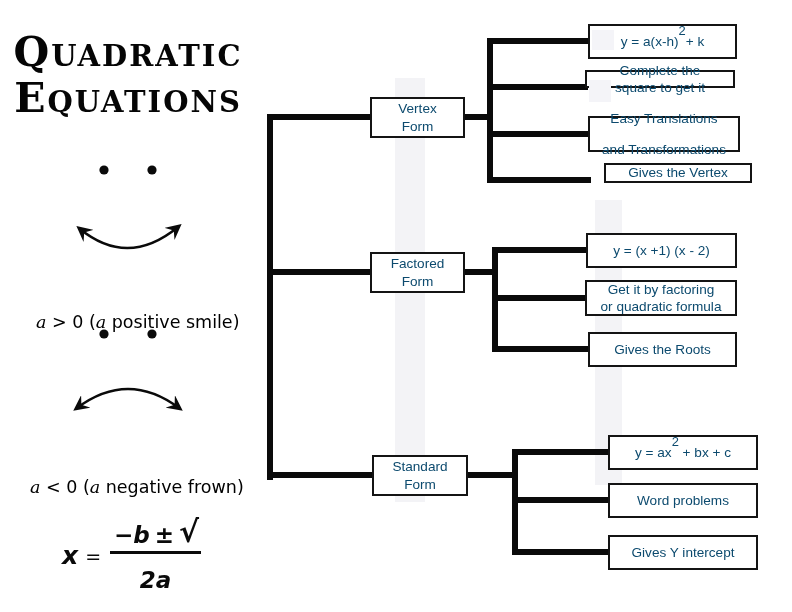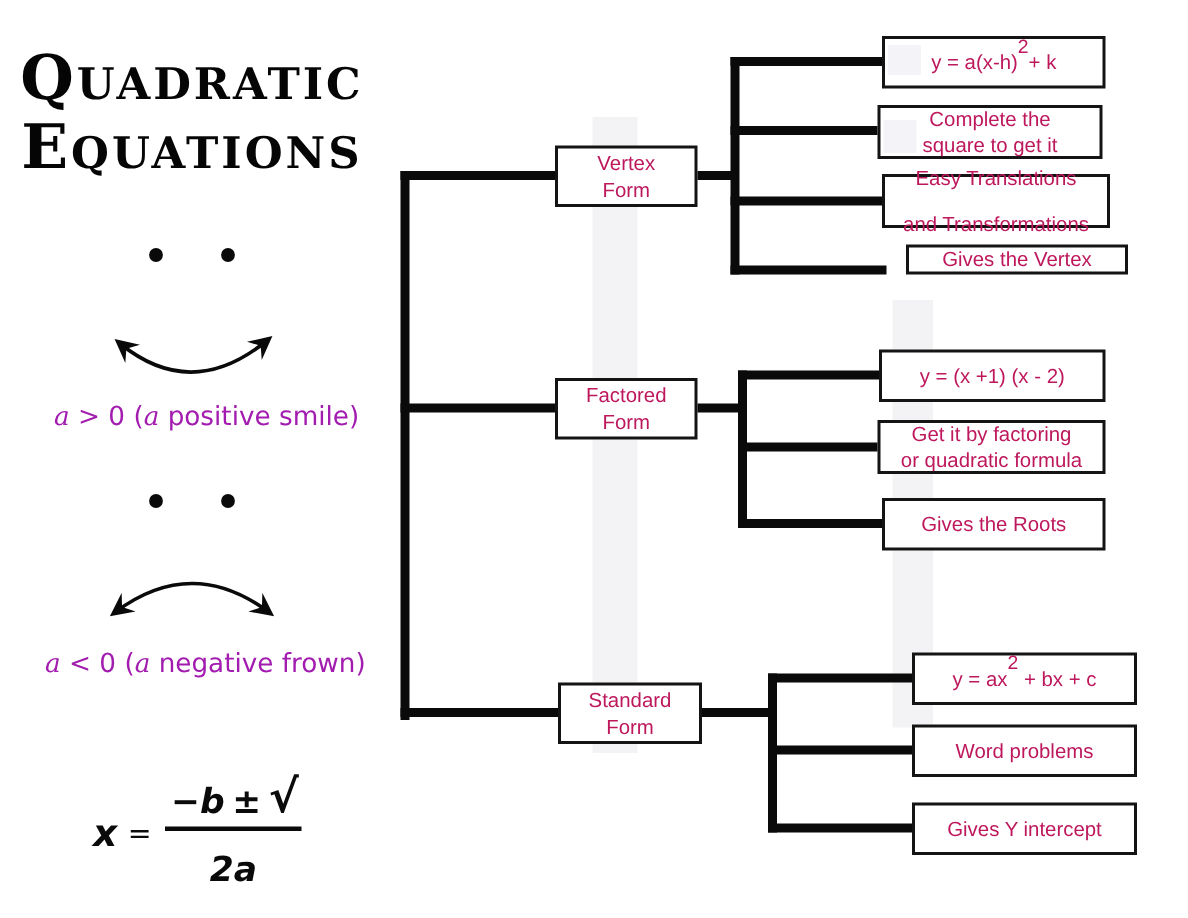--- a/index.html
+++ b/index.html
@@ -12,30 +12,30 @@
   .patch{position:absolute;background:#f4f4f8;}
   
   .title{
     position:absolute;left:8px;top:30px;width:240px;text-align:center;
     font-family:"DejaVu Serif","Liberation Serif",serif;font-weight:bold;
     font-variant:small-caps;font-size:41px;line-height:1.12;letter-spacing:2px;color:#050505;
   }
   
   .caption{
     position:absolute;font-family:"DejaVu Sans","Liberation Sans",sans-serif;
-    font-size:17.5px;color:#a21caf;white-space:nowrap;
+    font-size:17.5px;color:#000000;white-space:nowrap;margin-top:44px;
   }
   .caption i{font-family:"DejaVu Serif",serif;font-weight:normal;font-style:italic;}
   
   .hline,.vline{position:absolute;background:#0a0a0a;}
   
   .node{
     position:absolute;background:#ffffff;border:2.4px solid #141414;
     display:flex;flex-direction:column;align-items:center;justify-content:center;
-    text-align:center;font-size:13.6px;line-height:1.28;color:#be185d;box-sizing:border-box;
+    text-align:center;font-size:13.6px;line-height:1.28;color:#0c4a6e;box-sizing:border-box;
   }
   .node .ln{display:block;white-space:nowrap;}
   .node .eqline{white-space:nowrap;}
   .node sup{font-size:0.95em;position:relative;top:-0.42em;line-height:0;}
   
   .formula{
     position:absolute;left:62px;top:518px;display:flex;align-items:center;
     font-family:"DejaVu Sans","Liberation Sans",sans-serif;font-weight:bold;color:#0a0a0a;
   }
   .formula .fx{font-style:italic;font-size:25px;margin-right:7px;}
@@ -140,21 +140,21 @@
     <span class="ln">Form</span>
   </div>
   <div class="node" style="left:372px;top:455px;width:96px;height:41px;">
     <span class="ln">Standard</span>
     <span class="ln">Form</span>
   </div>
 
   <div class="node" style="left:588px;top:24px;width:149px;height:35px;">
     <span class="eqline"><span>y = a(x-h)</span><sup>2</sup><span>+ k</span></span>
   </div>
-  <div class="node" style="left:585px;top:70px;width:150px;height:36px;">
+  <div class="node" style="left:585px;top:70px;width:150px;height:18px;">
     <span class="ln">Complete the</span>
     <span class="ln">square to get it</span>
   </div>
   <div class="node" style="left:588px;top:116px;width:152px;height:36px;gap:13px;">
     <span class="ln">Easy Translations</span>
     <span class="ln">and Transformations</span>
   </div>
   <div class="node" style="left:604px;top:163px;width:148px;height:20px;">
     <span class="ln">Gives the Vertex</span>
   </div>

